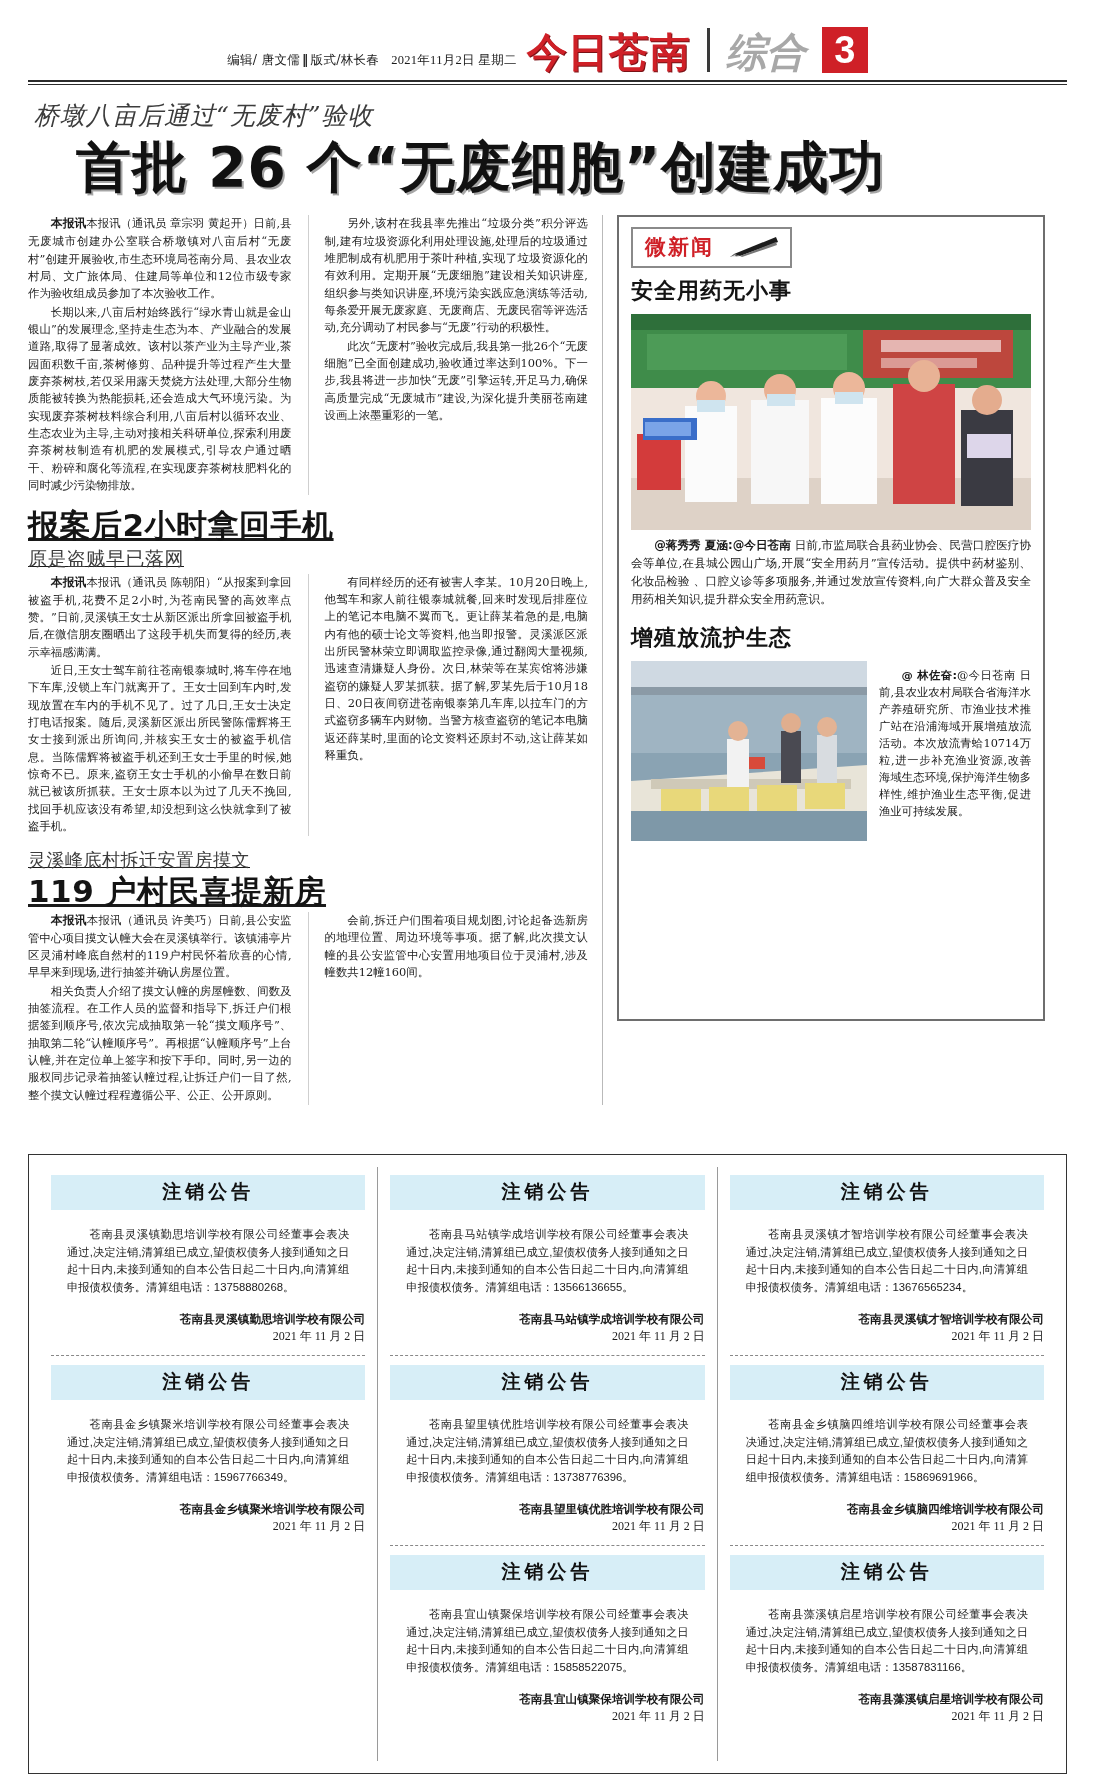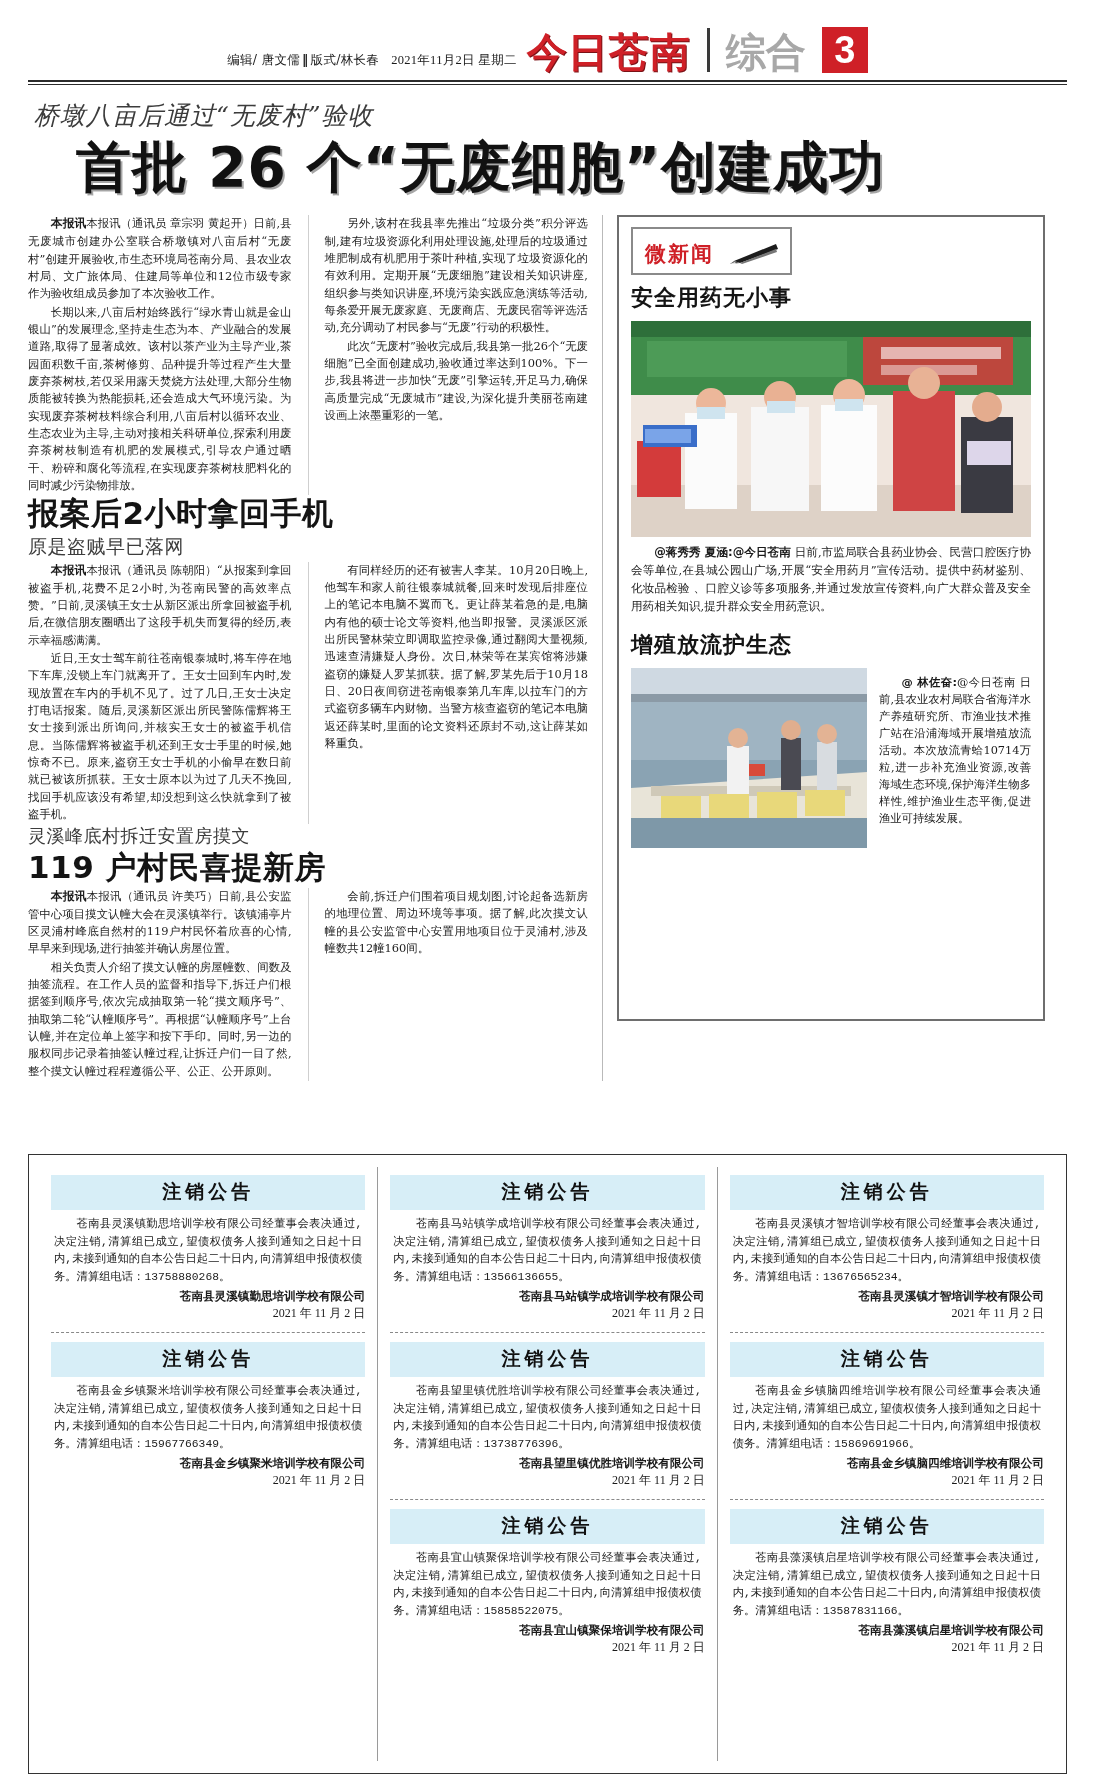--- a/index.html
+++ b/index.html
@@ -20,21 +20,21 @@
   .mh-credits { font-family:"DejaVu Serif", serif; font-size:12.5px; color:#1a1a1a; letter-spacing:.3px; padding-bottom:5px; white-space:nowrap; }
   .mh-credits .sep { padding:0 2px; font-weight:bold; }
   .mh-date { padding-left:12px; font-family:"Liberation Serif", serif; }
   .mh-title {
     font-family:"DejaVu Sans", sans-serif; font-weight:bold;
     font-size:40px; color:#cf2027; letter-spacing:1px;
     line-height:1; padding-bottom:2px;
     text-shadow:1px 1px 0 #7a1216;
   }
   .mh-bar { width:3px; height:44px; background:#3a3a3a; margin:0 6px 2px 6px; }
-  .mh-sec { font-family:"DejaVu Sans", sans-serif; font-weight:bold; font-size:40px; color:#a8a8a8; line-height:1; padding-bottom:2px; }
+  .mh-sec { font-family:"DejaVu Sans", sans-serif; font-weight:bold; font-size:40px; color:#a8a8a8; line-height:1; padding-bottom:2px;font-style:italic; }
   .mh-num {
     width:46px; height:46px; background:#cf2027; color:#fff;
     font-family:"Liberation Sans", sans-serif; font-weight:bold; font-size:38px;
     display:flex; align-items:center; justify-content:center; margin-left:6px; margin-bottom:1px;
   }
   .rule-top { border-top:2px solid #2b2b2b; margin:2px 0 0 0; }
   .rule-top2 { border-top:1px solid #2b2b2b; margin-top:2px; }
 
   
   .headline-wrap { padding:14px 6px 10px 6px; }
@@ -59,38 +59,38 @@
 
   p.body {
     font-family:"DejaVu Serif", serif;
     font-size:11.4px; line-height:1.52; text-align:justify;
     margin:0 0 1px 0; text-indent:2em; color:#1d1d1d;
   }
   p.body.lead { text-indent:2em; }
   .lead-tag { font-weight:bold; font-family:"DejaVu Sans", sans-serif; font-size:11.8px; }
 
   
-  .sec-head { margin:0 0 2px 0; }
+  .sec-head { margin:12px 0 2px 0;text-decoration:underline; }
   .sec-head .big {
     font-family:"DejaVu Sans", sans-serif; font-weight:bold;
     font-size:31px; letter-spacing:.5px; color:#141414; line-height:1.18;
   }
   .sec-head .sub {
     font-family:"DejaVu Serif", serif; font-size:19px; color:#3c3c3c; margin-top:2px; letter-spacing:.5px;
   }
   .sec-head .kicker {
     font-family:"DejaVu Serif", serif; font-size:18px; color:#3c3c3c; letter-spacing:.5px; margin-bottom:1px;
   }
 
   
   .side-box { border:2px solid #6e6e6e; padding:10px 12px 12px 12px; height:806px; }
   .badge-row { margin-bottom:8px; }
   .badge {
     display:inline-flex; align-items:center; gap:12px;
-    border:2px solid #8a8a8a; padding:11px 12px 5px 12px; background:#fff;
+    border:2px solid #8a8a8a; padding:4px 12px 5px 12px; background:#fff;
   }
   .badge-text { font-family:"DejaVu Sans", sans-serif; font-weight:bold; font-size:21px; color:#cf2027; letter-spacing:2px; }
   .pen-icon { width:52px; height:22px; }
   .side-title { font-family:"DejaVu Sans", sans-serif; font-weight:bold; font-size:22px; color:#141414; margin:8px 0 8px 0; letter-spacing:1px; }
   .photo { width:100%; background:#cfd6cf; position:relative; overflow:hidden; }
   .photo.p1 { height:216px; }
   .photo.p2 { height:180px; }
   p.cap { font-family:"DejaVu Serif", serif; font-size:11.6px; line-height:1.55; text-align:justify; margin:7px 0 0 0; text-indent:2em; }
   .cap .at { font-family:"DejaVu Sans", sans-serif; font-weight:bold; }
   .two-col-cap { display:flex; gap:12px; }
@@ -103,21 +103,21 @@
   .nrow { display:flex; height:100%; }
   .ncol { flex:1; padding:8px 12px; }
   .ncol + .ncol { border-left:1px solid #9a9a9a; }
   .notice { margin-bottom:10px; }
   .notice-title-bar {
     background:#d7eef7; text-align:center; padding:4px 0 5px 0; margin-bottom:6px;
   }
   .notice-title {
     font-family:"DejaVu Sans", sans-serif; font-weight:bold; font-size:19px; letter-spacing:4px; color:#111;
   }
-  p.ntext { font-family:Liberation Mono, monospace; font-size:11.3px; line-height:1.55; text-align:justify; margin:3px; text-indent:2em; }
+  p.ntext { font-family:Liberation Sans, sans-serif; font-size:11.3px; line-height:1.55; text-align:justify; margin:16px; text-indent:2em; }
   .ncompany { font-family:"DejaVu Sans", sans-serif; font-size:11.6px; text-align:right; margin-top:2px; font-weight:bold; }
   .ndate { font-family:"Liberation Serif", serif; font-size:12px; text-align:right; margin-top:1px; }
   .ndash { border-top:1px dashed #888; margin:9px 0 9px 0; }
 </style>
 </head>
 <body>
 
 <div class="page">
 
   <div class="masthead">

